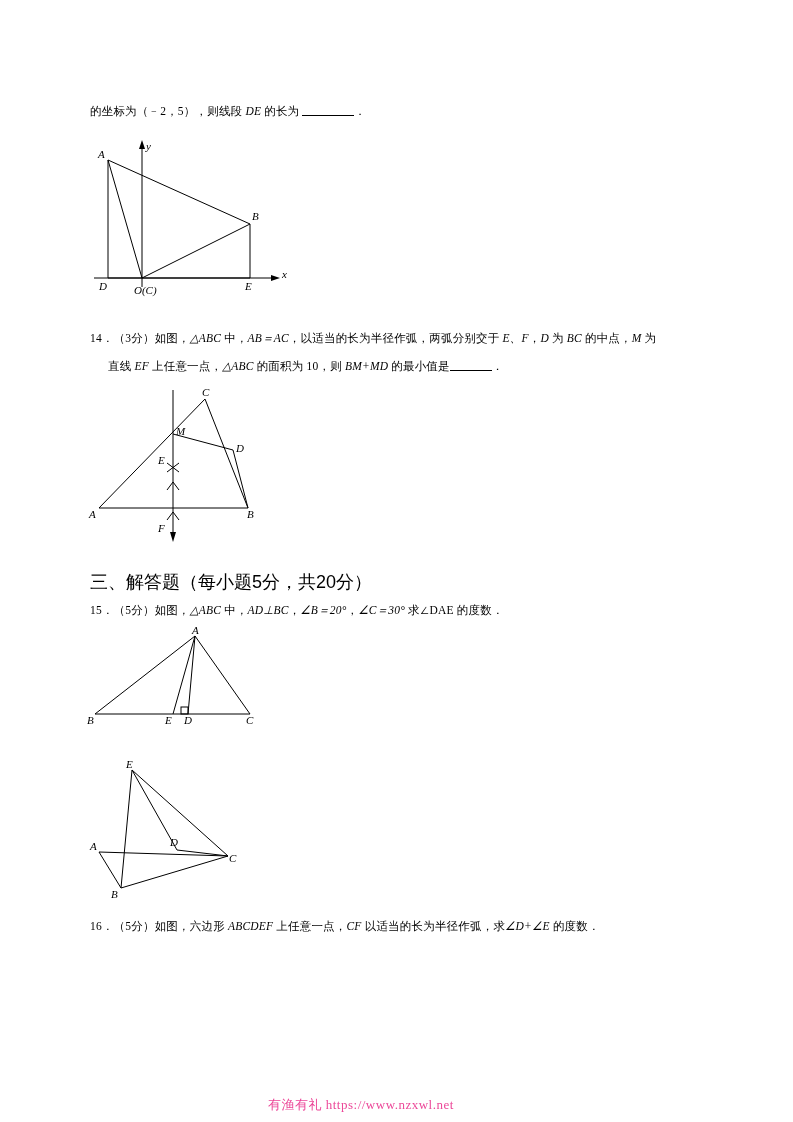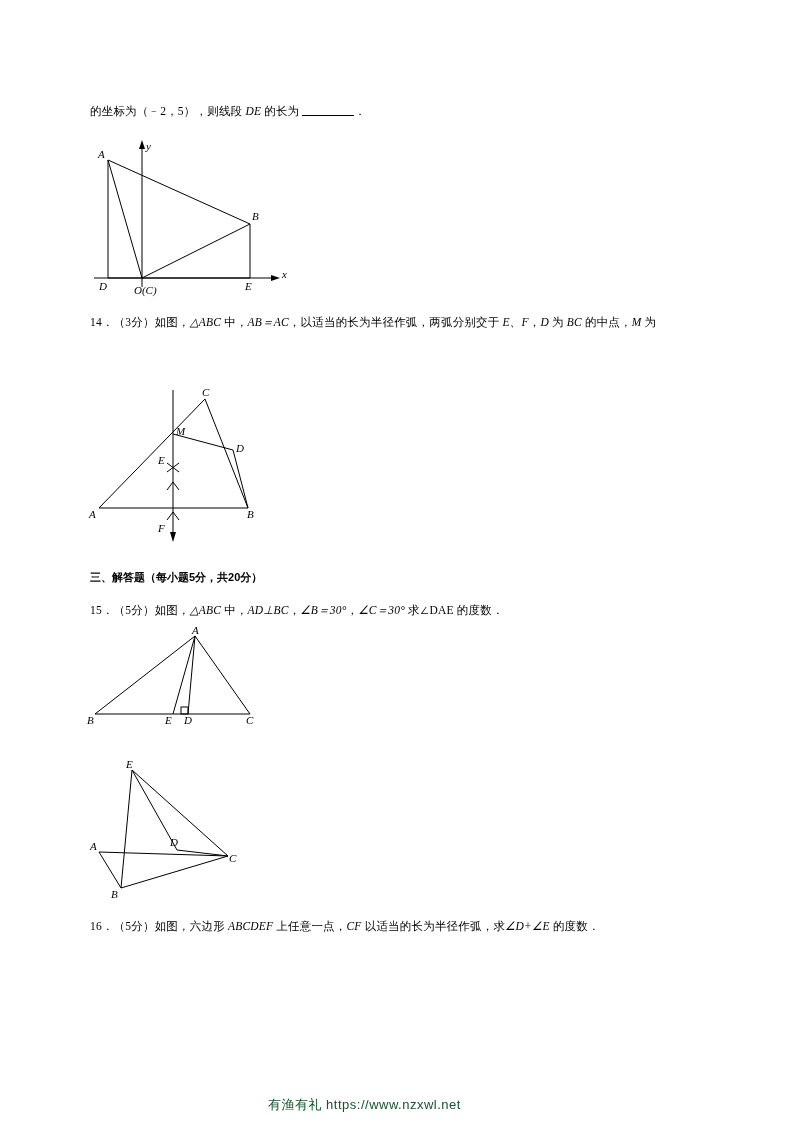--- a/index.html
+++ b/index.html
@@ -26,41 +26,41 @@
     position: absolute;
     font-size: 11.5px;
     line-height: 17px;
     letter-spacing: 0.2px;
     white-space: nowrap;
   }
   .it { font-style: italic; }
   .sec-head {
     position: absolute;
     font-family: "Liberation Sans", sans-serif;
-    font-weight: bold;
-    font-size: 11px;
+    font-weight: normal;
+    font-size: 18px;
     white-space: nowrap;
   }
   .fig {
     position: absolute;
   }
   .lbl {
     position: absolute;
     font-family: "Liberation Serif", serif;
     font-style: italic;
     font-size: 11px;
     white-space: nowrap;
   }
   .watermark {
     position: absolute;
     left: 268px;
     top: 1096px;
-    font-family: Liberation Sans, sans-serif;
+    font-family: Liberation Serif, serif;
     font-size: 13px;
-    color: #14532d;
+    color: #ec4899;
     white-space: nowrap;
     letter-spacing: 0.5px;
   }
   .blank {
     display: inline-block;
     border-bottom: 1px solid #000;
     width: 52px;
     height: 11px;
     vertical-align: -1px;
   }
@@ -99,22 +99,25 @@
     </svg>
     <span class="lbl" style="left:18px; top:16px;">A</span>
     <span class="lbl" style="left:172px; top:78px;">B</span>
     <span class="lbl" style="left:19px; top:148px;">D</span>
     <span class="lbl" style="left:54px; top:152px;">O(C)</span>
     <span class="lbl" style="left:165px; top:148px;">E</span>
     <span class="lbl" style="left:202px; top:136px;">x</span>
     <span class="lbl" style="left:66px; top:8px;">y</span>
   </div>
 
-  <div class="txt" style="left:90px; top:314px;">
+  <div class="txt" style="left:90px; top:330px;">
     <span>14．（3分）如图，</span><span class="it">△ABC</span><span> 中，</span><span class="it">AB＝AC</span><span>，以适当的长为半径作弧，两弧分别交于 </span><span class="it">E、F</span><span>，</span><span class="it">D</span><span> 为 </span><span class="it">BC</span><span> 的中点，</span><span class="it">M</span><span> 为</span>
+  </div>
+  <div class="txt" style="left:108px; top:358px;">
+    <span>直线 </span><span class="it">EF</span><span> 上任意一点，</span><span class="it">△ABC</span><span> 的面积为 10，则 </span><span class="it">BM+MD</span><span> 的最小值是</span><span class="blank-sm"></span><span>．</span>
   </div>
 
   <div class="fig" style="left:85px; top:386px; width:250px; height:165px;">
     <svg width="250" height="165" viewBox="0 0 250 165">
 
       <line x1="14" y1="122" x2="163" y2="122" stroke="#000" stroke-width="1"></line>
       <line x1="14" y1="122" x2="120" y2="13" stroke="#000" stroke-width="1"></line>
       <line x1="120" y1="13" x2="163" y2="122" stroke="#000" stroke-width="1"></line>
 
       <line x1="88" y1="4" x2="88" y2="150" stroke="#000" stroke-width="1"></line>
@@ -135,21 +138,21 @@
     <span class="lbl" style="left:151px; top:56px;">D</span>
     <span class="lbl" style="left:73px; top:68px;">E</span>
     <span class="lbl" style="left:4px; top:122px;">A</span>
     <span class="lbl" style="left:162px; top:122px;">B</span>
     <span class="lbl" style="left:73px; top:136px;">F</span>
   </div>
 
   <div class="sec-head" style="left:90px; top:570px;">三、解答题（每小题5分，共20分）</div>
 
   <div class="txt" style="left:90px; top:602px;">
-    <span>15．（5分）如图，</span><span class="it">△ABC</span><span> 中，</span><span class="it">AD⊥BC</span><span>，</span><span class="it">∠B＝30°</span><span>，</span><span class="it">∠C＝30°</span><span> 求∠DAE 的度数．</span>
+    <span>15．（5分）如图，</span><span class="it">△ABC</span><span> 中，</span><span class="it">AD⊥BC</span><span>，</span><span class="it">∠B＝20°</span><span>，</span><span class="it">∠C＝30°</span><span> 求∠DAE 的度数．</span>
   </div>
 
   <div class="fig" style="left:85px; top:622px; width:250px; height:108px;">
     <svg width="250" height="108" viewBox="0 0 250 108">
       <line x1="10" y1="92" x2="165" y2="92" stroke="#000" stroke-width="1"></line>
       <line x1="10" y1="92" x2="110" y2="14" stroke="#000" stroke-width="1"></line>
       <line x1="110" y1="14" x2="165" y2="92" stroke="#000" stroke-width="1"></line>
 
       <line x1="110" y1="14" x2="103" y2="92" stroke="#000" stroke-width="1"></line>
 

